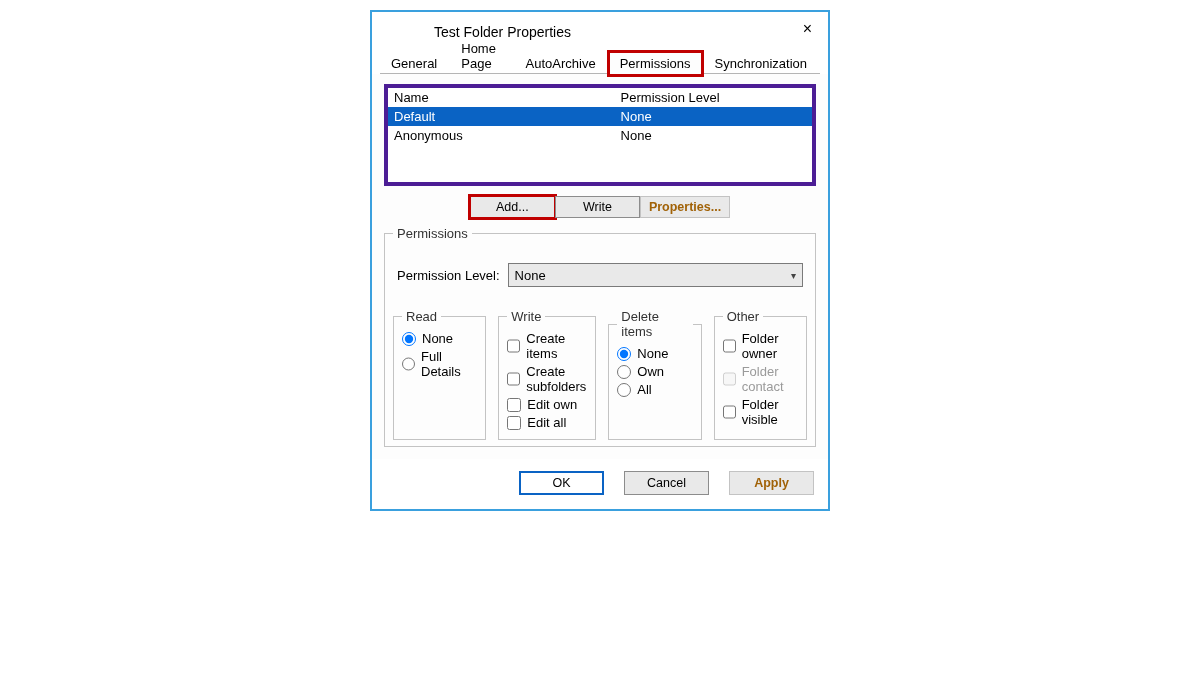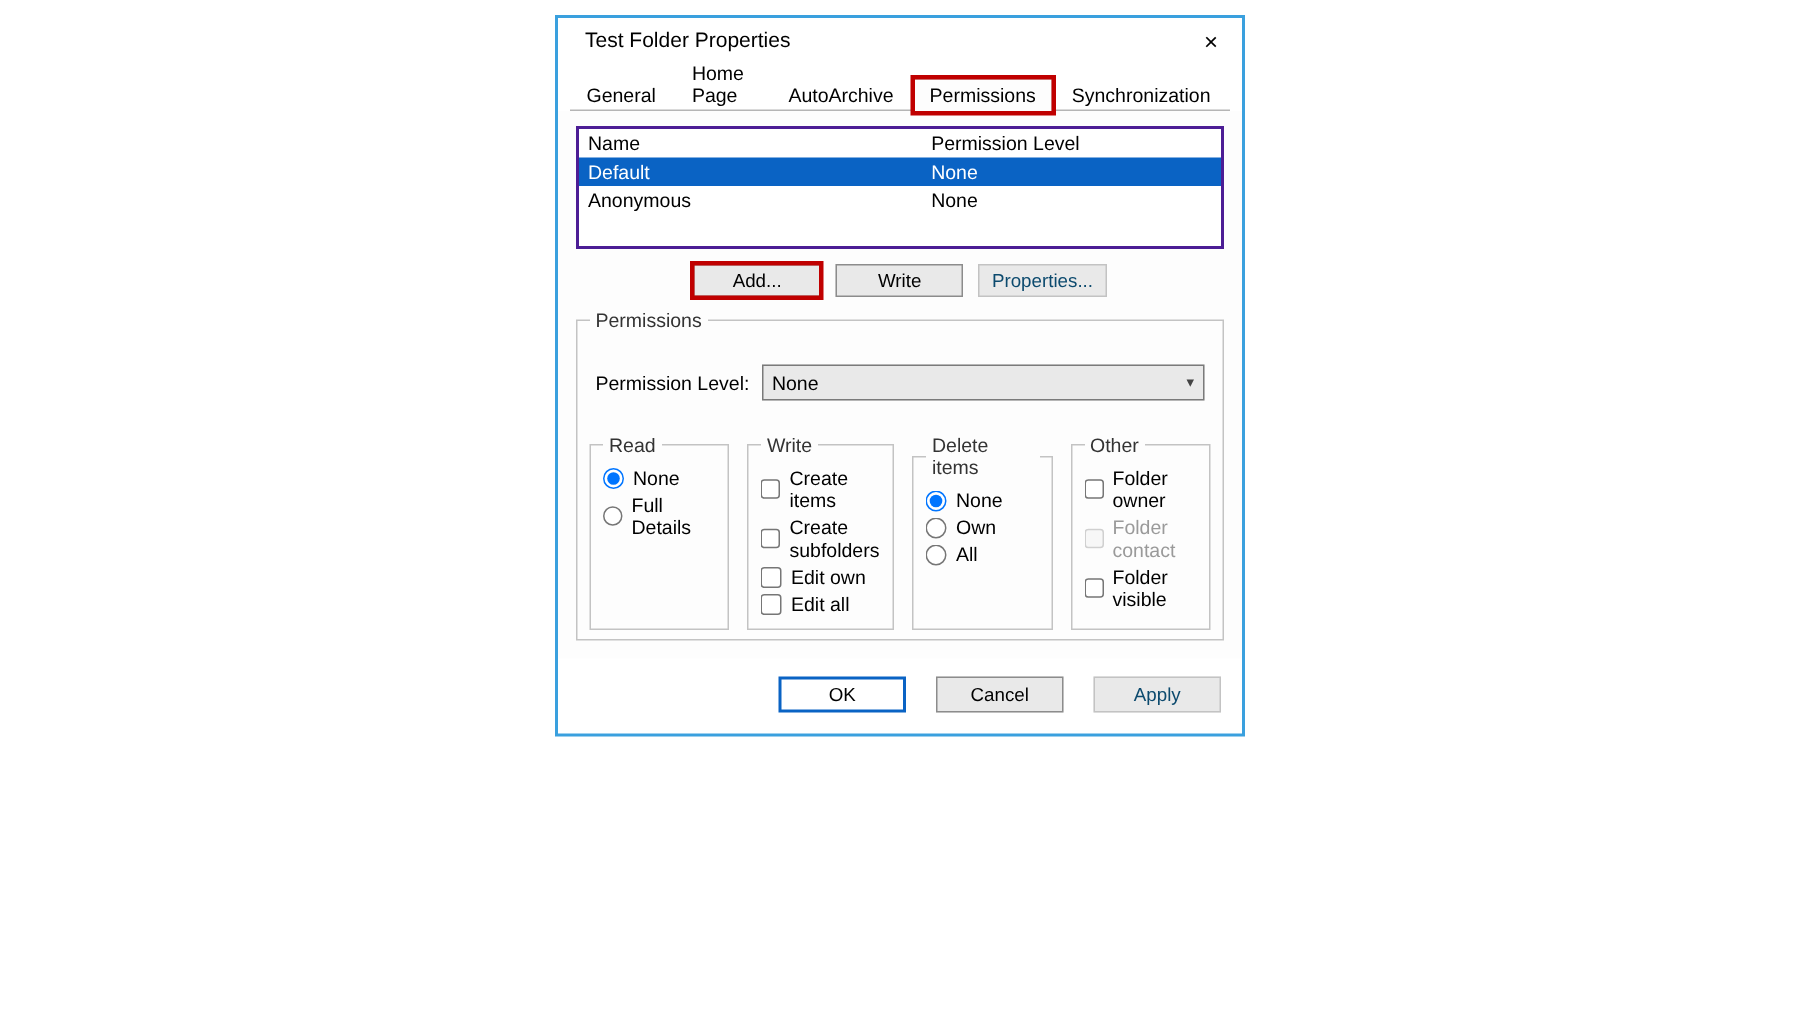--- a/index.html
+++ b/index.html
@@ -18,23 +18,24 @@
   }
   .dialog {
     width: 460px;
     border: 2px solid #3aa0de;
     background: #fff;
     position: relative;
   }
   .titlebar {
     display: flex;
     justify-content: space-between;
-    align-items: flex-start;
+    align-items: flex-end;
     padding: 6px 10px 8px 18px;
     font-size: 14px;
+    margin-left: 44px;
   }
   .close-x {
     font-size: 16px;
     font-family: Arial, sans-serif;
     cursor: pointer;
     padding: 2px 6px;
   }
   .tabstrip {
     display: flex;
     align-items: flex-end;
@@ -65,22 +66,22 @@
   }
   .hl-red {
     outline: 3px solid #c00000;
     outline-offset: -1px;
   }
   .tabbody {
     padding: 10px 12px 12px 12px;
     background: #fdfdfd;
   }
   .userlist {
-    border: 2px solid #4c1d95;
-    height: 82px;
+    border: 4px solid #4c1d95;
+    height: 102px;
     background: #fff;
     overflow: hidden;
   }
   .userlist-head, .userlist-row {
     display: flex;
   }
   .userlist-head {
     padding: 2px 6px;
     border-bottom: 0;
   }
@@ -89,40 +90,40 @@
   .userlist-row {
     padding: 2px 6px;
   }
   .userlist-row.selected {
     background: #0a63c4;
     color: #fff;
   }
   .btnrow {
     display: flex;
     justify-content: center;
-    gap: 10px;
     margin: 10px 0 8px 0;
   }
   .btn {
     min-width: 85px;
     padding: 3px 8px;
     background: #e9e9e9;
     border: 1px solid #8c8c8c;
     font-family: inherit;
     font-size: 12.5px;
     cursor: pointer;
   }
   .btn.primary {
     border: 2px solid #0a63c4;
     background: #fff;
   }
   .btn.disabled {
-    color: #0c4a6e;
+    color: #a16207;
     border-color: #c3c3c3;
     cursor: default;
+    font-weight: bold;
   }
   fieldset {
     border: 1px solid #c3c3c3;
     padding: 4px 8px 6px 8px;
     margin: 0;
   }
   legend {
     padding: 0 4px;
     color: #333;
   }

